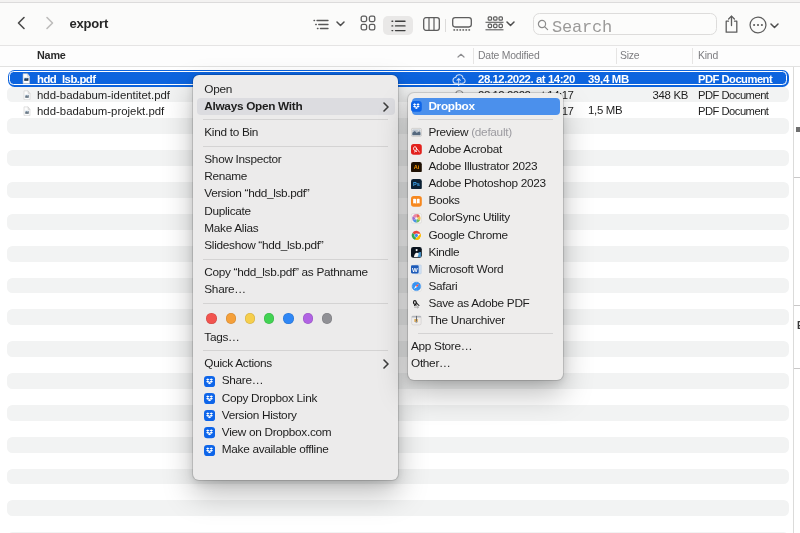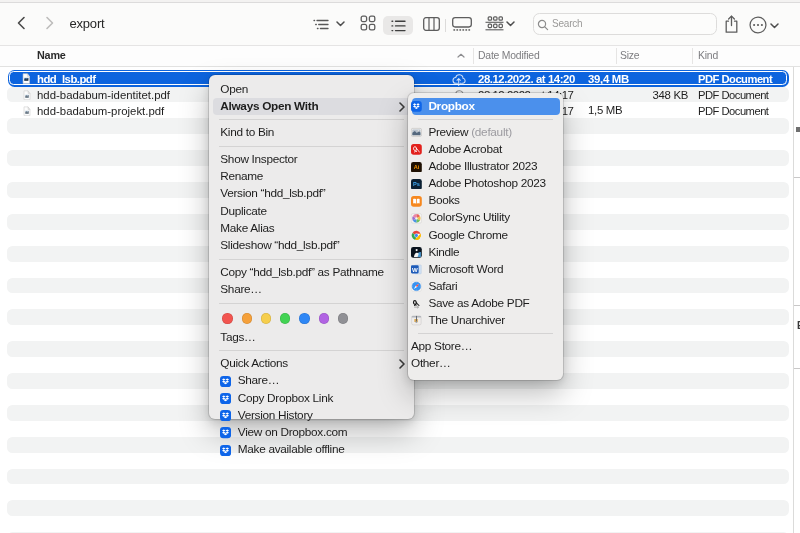--- a/index.html
+++ b/index.html
@@ -3,35 +3,35 @@
 <meta charset="utf-8">
 <style>
   * { margin:0; padding:0; box-sizing:border-box; }
   html,body { width:800px; height:533px; overflow:hidden; background:#fff;
     font-family:"Liberation Sans", sans-serif; }
   .abs { position:absolute; }
   
   #toolbar { position:absolute; left:0; top:0; width:800px; height:46px;
     background:#fbfbfa; border-bottom:1.5px solid #e5e4e4; }
   #topline { position:absolute; left:0; top:0; width:800px; height:2.7px; background:#f3f2f1; border-bottom:1px solid #dcdbdb; }
-  #ttl { position:absolute; left:69.5px; top:15.5px; font-size:13px; letter-spacing:-0.2px; font-weight:normal; color:#272727; }
+  #ttl { position:absolute; left:69.5px; top:15.5px; font-size:13px; letter-spacing:-0.2px; font-weight:bold; color:#272727; }
   
   #hdr { position:absolute; left:0; top:46px; width:800px; height:21.3px; background:#fdfdfd;
     border-bottom:1px solid #e2e2e1; font-size:10.4px; letter-spacing:-0.2px; color:#7d7d80; }
   .colline { position:absolute; top:48px; height:16px; width:1px; background:#e6e5e4; }
   
   .stripe { position:absolute; left:7px; width:782px; height:15.9px; background:#f2f3f3; border-radius:5.5px; }
   .rowtxt { position:absolute; height:16px; line-height:16px; font-size:11.4px; letter-spacing:-0.3px; color:#1f1f1f; white-space:nowrap; }
   
   #selrow { position:absolute; left:7.5px; top:69.5px; width:781px; height:17px;
     border-radius:6.5px; background:#0d64de; }
   #selrow:after { content:""; position:absolute; left:1.8px; right:1.8px; top:1.8px; bottom:1.8px;
     border:1.6px solid #fff; border-radius:4.5px; }
   
-  #menu { position:absolute; left:209px; top:75px; width:205px; height:344px;
+  #menu { position:absolute; left:193px; top:75px; width:205px; height:405px;
     background:#ecebeb; border-radius:6px;
     box-shadow:0 0 0 1px rgba(0,0,0,0.12), 0 3px 8px rgba(0,0,0,0.12), 0 14px 30px rgba(0,0,0,0.26);
     font-size:11.8px; letter-spacing:-0.3px; color:#1d1d1d; z-index:5; padding-top:5.5px; }
   .mi { height:17.3px; line-height:17.3px; padding-left:11.3px; position:relative; white-space:nowrap; }
   .msep { height:9.2px; position:relative; }
   .msep:after { content:""; position:absolute; left:10px; right:10px; top:4.3px; height:1px; background:#d4d3d3; }
   .hl { position:absolute; left:3.5px; right:3.5px; top:0; bottom:0; background:#dcdce0; border-radius:4px; }
   .mtext { position:relative;font-weight:bold; }
   .arrow { position:absolute; right:9px; top:4px; }
   .dbx { display:inline-block; width:11.2px; height:11.2px; vertical-align:-2.4px; margin-right:6.3px; }
@@ -170,21 +170,21 @@
     </svg>
   <svg class="abs" style="left:506px;top:21px" width="9" height="6" viewBox="0 0 9 6">
       <path d="M1 1 L4.5 4.5 L8 1" fill="none" stroke="#4e4e4e" stroke-width="1.5" stroke-linecap="round" stroke-linejoin="round"></path>
     </svg>
 
   <div class="abs" style="left:532.5px;top:13px;width:184px;height:22px;background:#fcfcfb;border:1px solid #dddcdb;border-radius:6.5px;"></div>
   <svg class="abs" style="left:537px;top:18.5px" width="12" height="12" viewBox="0 0 12 12">
       <circle cx="5" cy="5" r="3.6" fill="none" stroke="#8b8b8b" stroke-width="1.2"></circle>
       <line x1="7.8" y1="7.8" x2="10.6" y2="10.6" stroke="#8b8b8b" stroke-width="1.2" stroke-linecap="round"></line>
     </svg>
-  <div class="abs" style="left:552px;top:17.5px;font-size:10px;letter-spacing:-0.2px;color:#9b9a99;">Search</div>
+  <div class="abs" style="left:552px;top:17.5px;font-size:17px;letter-spacing:-0.2px;color:#9b9a99;font-family:Liberation Mono, monospace;">Search</div>
 
   <svg class="abs" style="left:723.5px;top:15px" width="15" height="19" viewBox="0 0 15 19">
       <g fill="none" stroke="#5d5d5d" stroke-width="1.3" stroke-linecap="round" stroke-linejoin="round">
         <path d="M4.5 6.2 H2.2 V17.2 H12.8 V6.2 H10.5"></path>
         <line x1="7.5" y1="1.2" x2="7.5" y2="10.5"></line>
         <path d="M4.6 4 L7.5 1.1 L10.4 4"></path>
       </g>
     </svg>
 
   <svg class="abs" style="left:749px;top:16px" width="18" height="18" viewBox="0 0 19 19">

